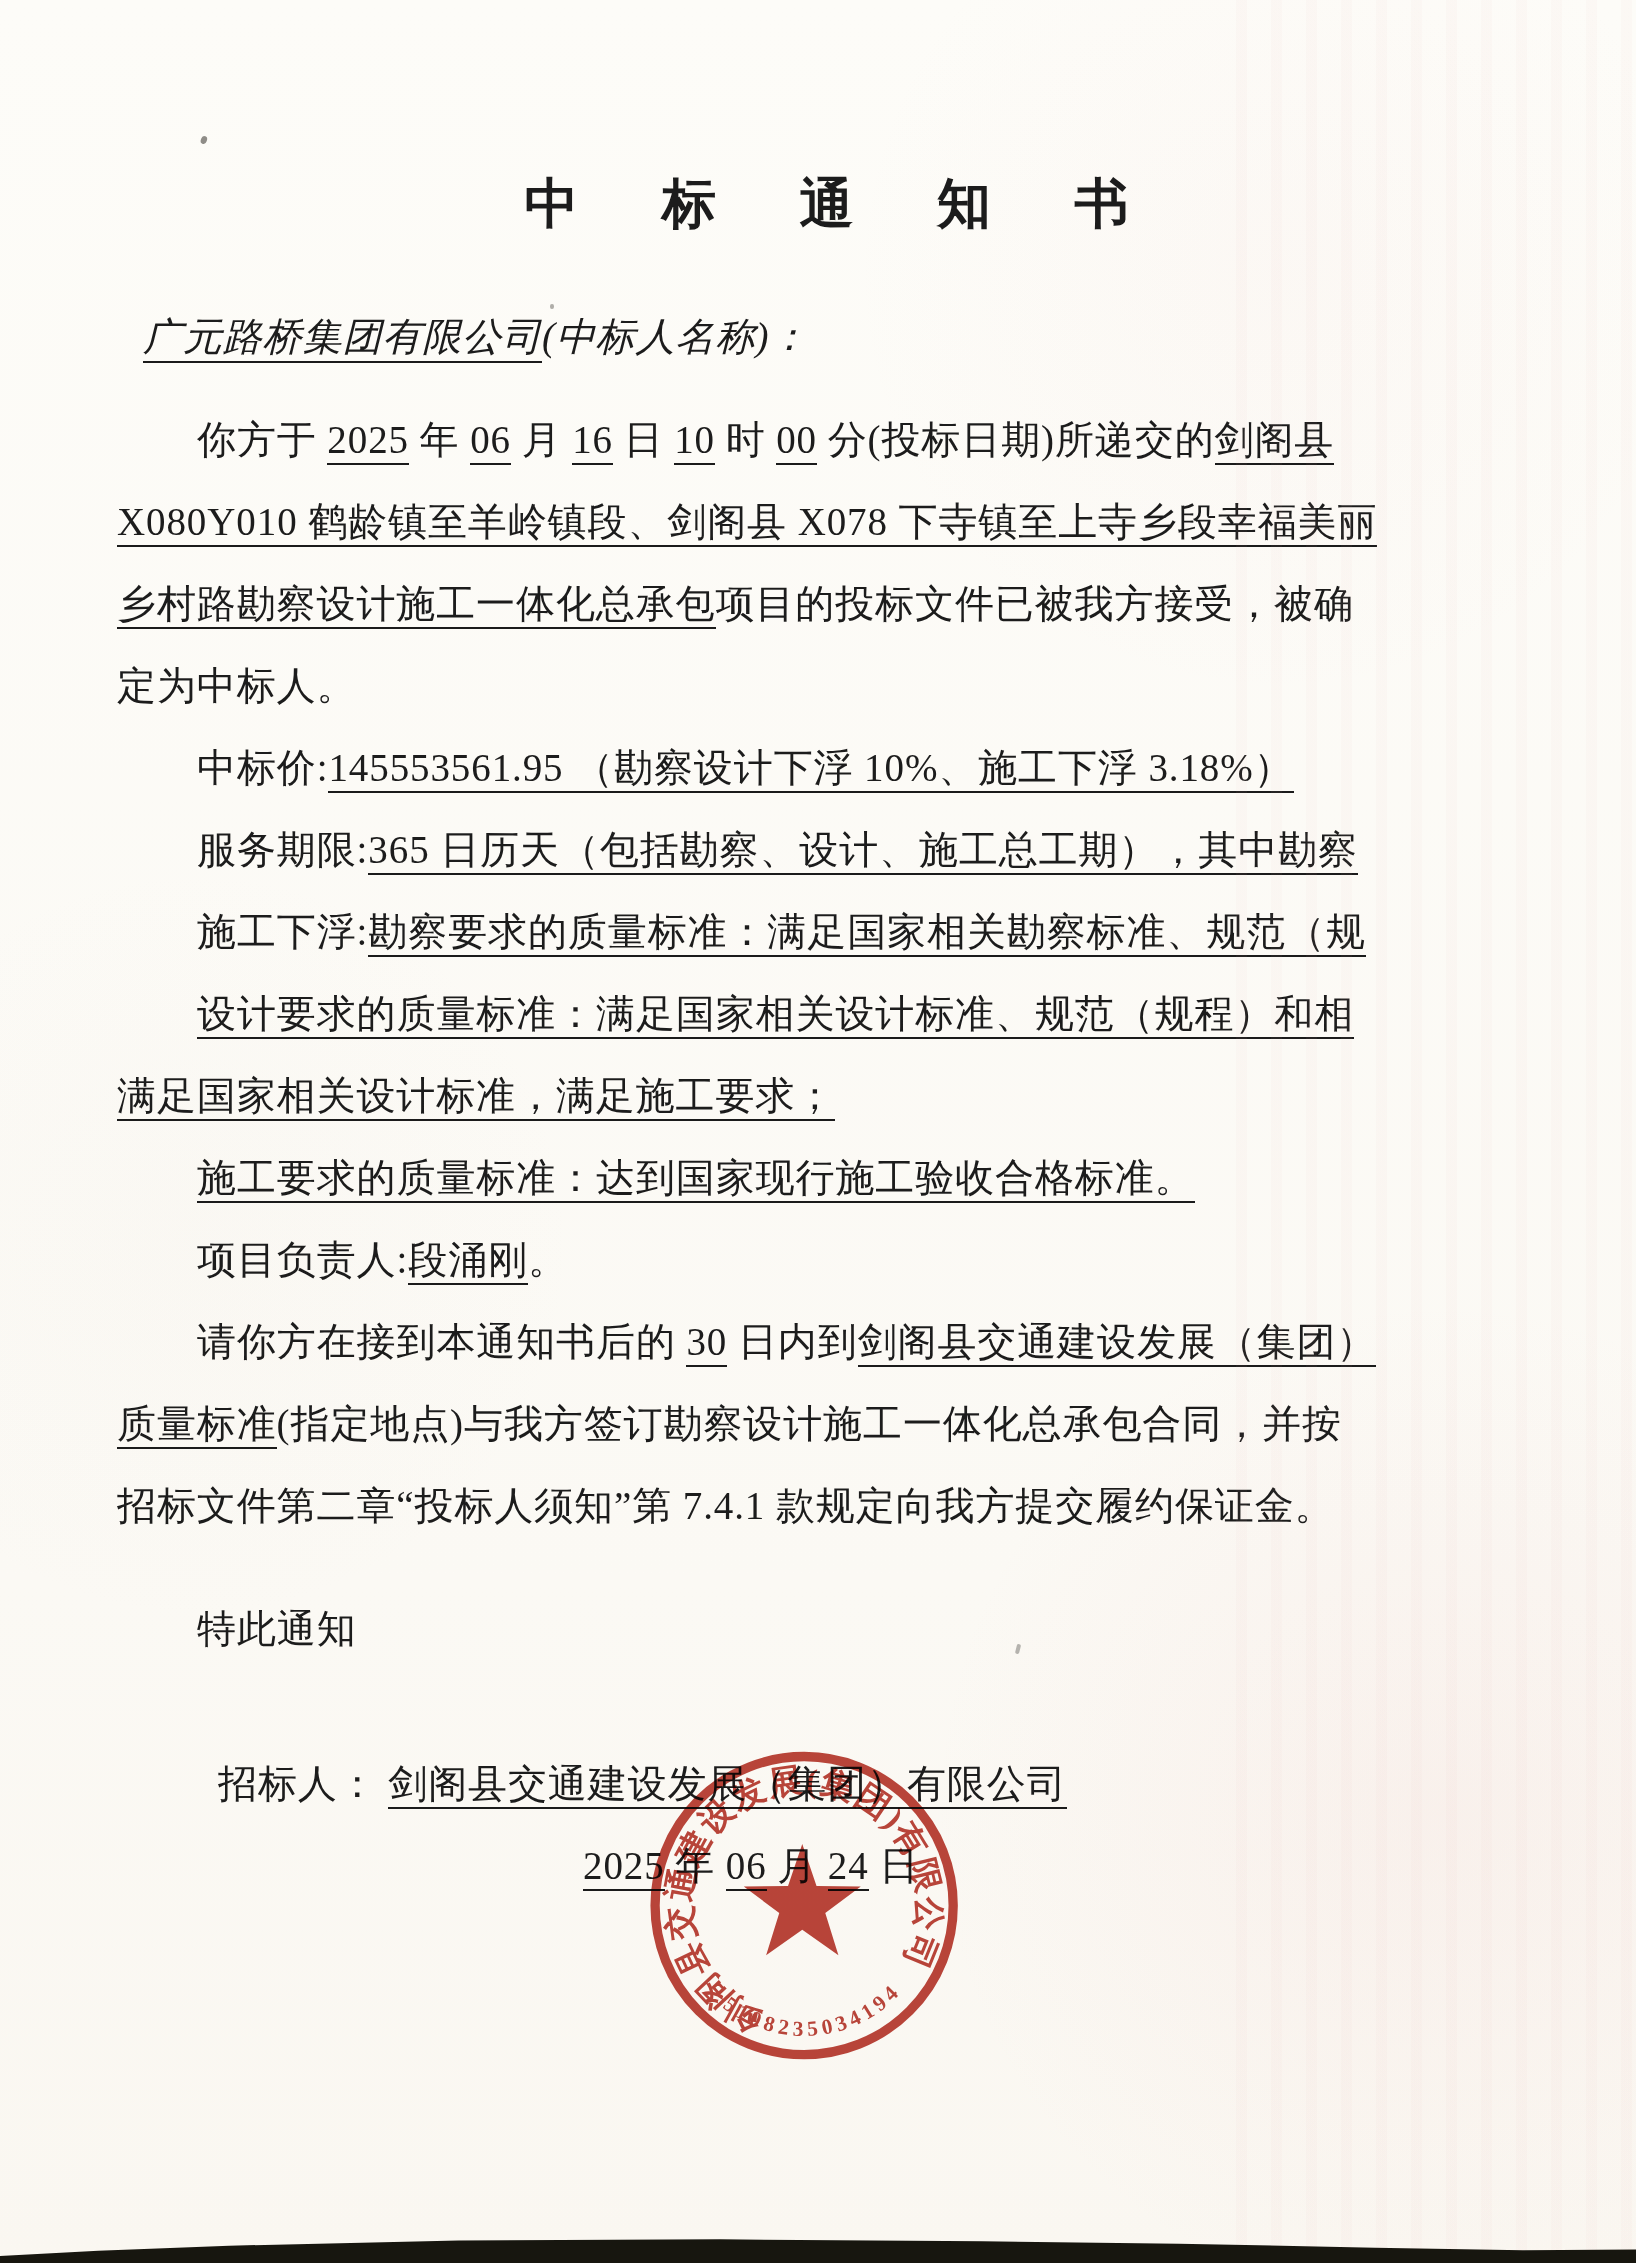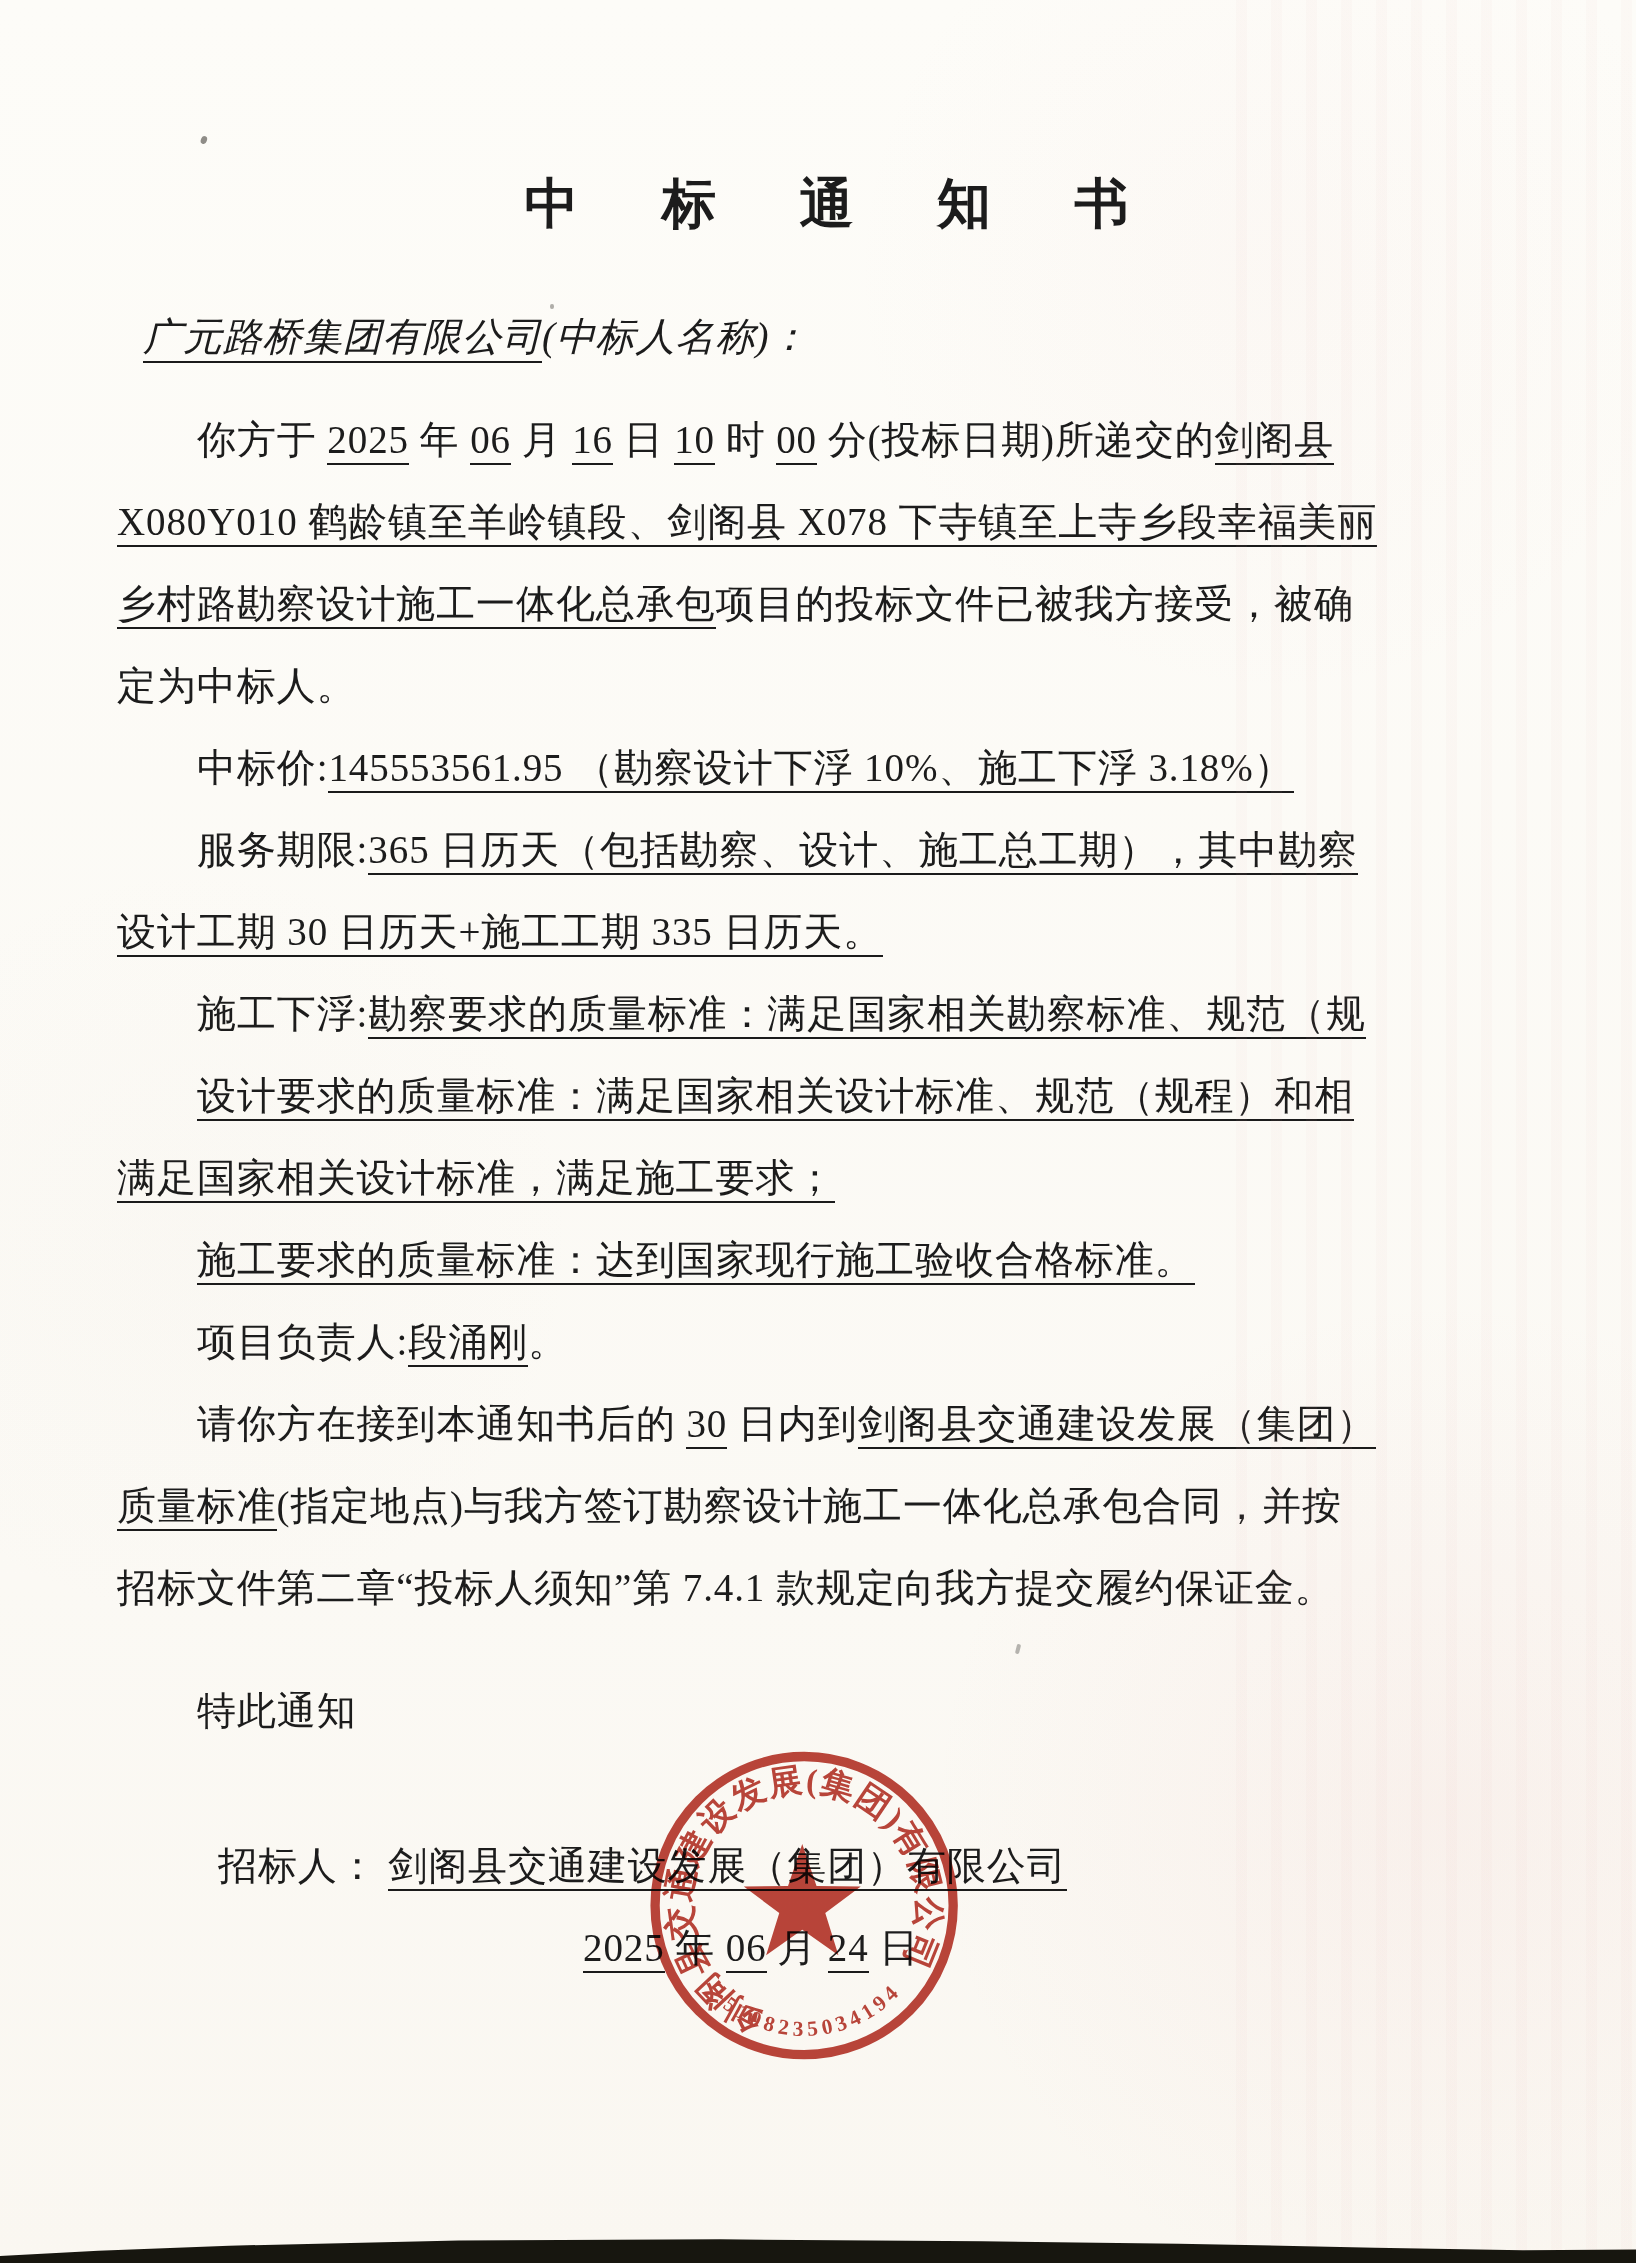--- a/index.html
+++ b/index.html
@@ -64,21 +64,20 @@
   <div class="title">中 标 通 知 书</div>
 
   <div class="body">
       <div class="line first"><span class="ul">广元路桥集团有限公司</span><span>(中标人名称)：</span></div>
       <div class="line indent"><span>你方于 </span><span class="ul">2025</span><span> 年 </span><span class="ul">06</span><span> 月 </span><span class="ul">16</span><span> 日 </span><span class="ul">10</span><span> 时 </span><span class="ul">00</span><span> 分(投标日期)所递交的</span><span class="ul">剑阁县</span></div>
       <div class="line flush"><span class="ul">X080Y010 鹤龄镇至羊岭镇段、剑阁县 X078 下寺镇至上寺乡段幸福美丽</span></div>
       <div class="line flush"><span class="ul">乡村路勘察设计施工一体化总承包</span><span>项目的投标文件已被我方接受，被确</span></div>
       <div class="line flush"><span>定为中标人。</span></div>
       <div class="line indent"><span>中标价:</span><span class="ul">145553561.95 （勘察设计下浮 10%、施工下浮 3.18%）</span></div>
       <div class="line indent"><span>服务期限:</span><span class="ul">365 日历天（包括勘察、设计、施工总工期），其中勘察</span></div>
-      <div class="line flush"><span class="ul">设计工期 30 日历天+施工工期 335 日历天。</span></div>
       <div class="line indent"><span>施工下浮:</span><span class="ul">勘察要求的质量标准：满足国家相关勘察标准、规范（规</span></div>
       <div class="line indent"><span class="ul">设计要求的质量标准：满足国家相关设计标准、规范（规程）和相</span></div>
       <div class="line flush"><span class="ul">满足国家相关设计标准，满足施工要求；</span></div>
       <div class="line indent"><span class="ul">施工要求的质量标准：达到国家现行施工验收合格标准。</span></div>
       <div class="line indent"><span>项目负责人:</span><span class="ul">段涌刚</span><span>。</span></div>
       <div class="line indent"><span>请你方在接到本通知书后的 </span><span class="ul">30</span><span> 日内到</span><span class="ul">剑阁县交通建设发展（集团）</span></div>
       <div class="line flush"><span class="ul">质量标准</span><span>(指定地点)与我方签订勘察设计施工一体化总承包合同，并按</span></div>
       <div class="line flush"><span>招标文件第二章“投标人须知”第 7.4.1 款规定向我方提交履约保证金。</span></div>
       <div class="line notice"><span>特此通知</span></div>
       <div class="line issuer"><span>招标人： </span><span class="ul">剑阁县交通建设发展（集团）有限公司</span></div>

